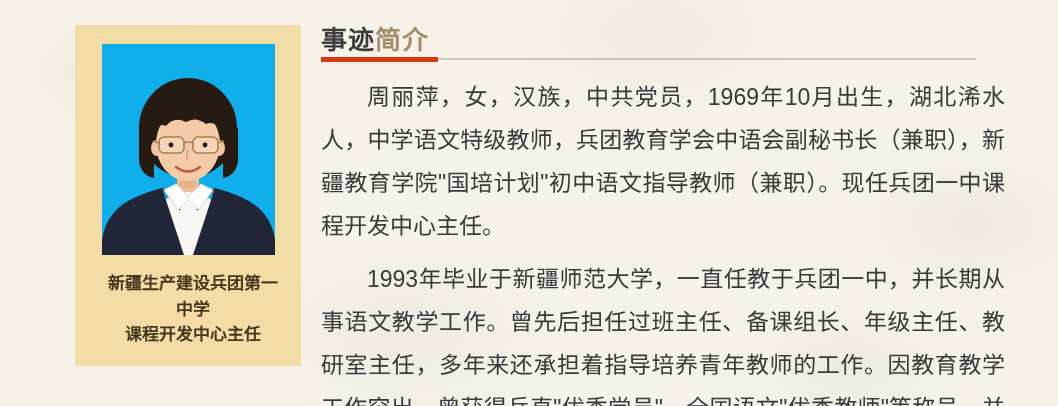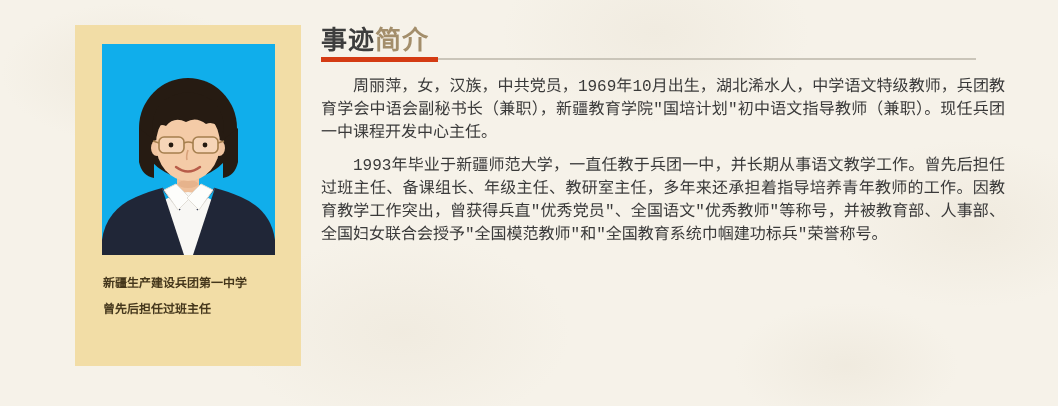--- a/index.html
+++ b/index.html
@@ -30,39 +30,40 @@
   
   .profile-card{
     position:absolute;left:75px;top:25px;width:226px;height:341px;
     background:var(--card-background);
     padding-top:19px;
   }
   .photo{width:173px;height:211px;margin:0 auto;display:block;background:var(--photo-background);}
   .photo svg{display:block;width:173px;height:211px;}
   .card-text{
     padding:16px 18px 0 28px;
-    font-size:12px;line-height:25.5px;font-weight:bold;
+    font-size:17px;line-height:25.5px;font-weight:bold;
     color:var(--card-text);
+    text-align:center;
   }
 
   
   .content{position:absolute;left:321px;top:25px;width:684px;}
   .heading{
     font-size:26px;font-weight:bold;line-height:30px;letter-spacing:1px;
   }
   .h-primary{color:var(--heading-primary-color);}
   .h-secondary{color:var(--heading-secondary-color);margin-top:36px;}
   .rule{display:flex;align-items:center;margin-top:2px;width:655px;}
   .rule-accent{width:117px;height:5px;background:var(--accent-underline);flex:0 0 auto;}
   .rule-line{flex:1 1 auto;height:2px;background:var(--divider-line);margin-bottom:1px;}
   .para{
     margin-top:14px;
-    font-size:16px;line-height:23px;
+    font-size:23px;line-height:43px;
     color:var(--body-text);
-    text-align:justify;text-indent:2em;font-family:Liberation Mono, monospace;
+    text-align:justify;text-indent:2em;
   }
   .para + .para{margin-top:10px;}
 </style>
 </head>
 <body>
 
 <div class="page">
 
   <aside class="profile-card">
     <div class="photo">
@@ -100,21 +101,21 @@
         <path d="M116,99 L122,97" stroke="#a57f4e" stroke-width="1.6" fill="none"></path>
 
         <circle cx="69" cy="101" r="2.4" fill="#241a10"></circle>
         <circle cx="103" cy="101" r="2.4" fill="#241a10"></circle>
         <path d="M86,106 Q84,112 85,116" stroke="#d8a27b" stroke-width="1.6" fill="none"></path>
         <path d="M74,123 Q86,132 98,123" stroke="#b85c49" stroke-width="2.4" fill="none" stroke-linecap="round"></path>
       </svg>
     </div>
     <div class="card-text">
       <div>新疆生产建设兵团第一中学</div>
-      <div>曾先后担任过班主任</div>
+      <div>课程开发中心主任</div>
     </div>
   </aside>
 
   <main class="content">
     <h2 class="heading">
       <span class="h-primary">事迹</span><span class="h-secondary">简介</span>
     </h2>
     <div class="rule">
       <span class="rule-accent"></span>
       <span class="rule-line"></span>

